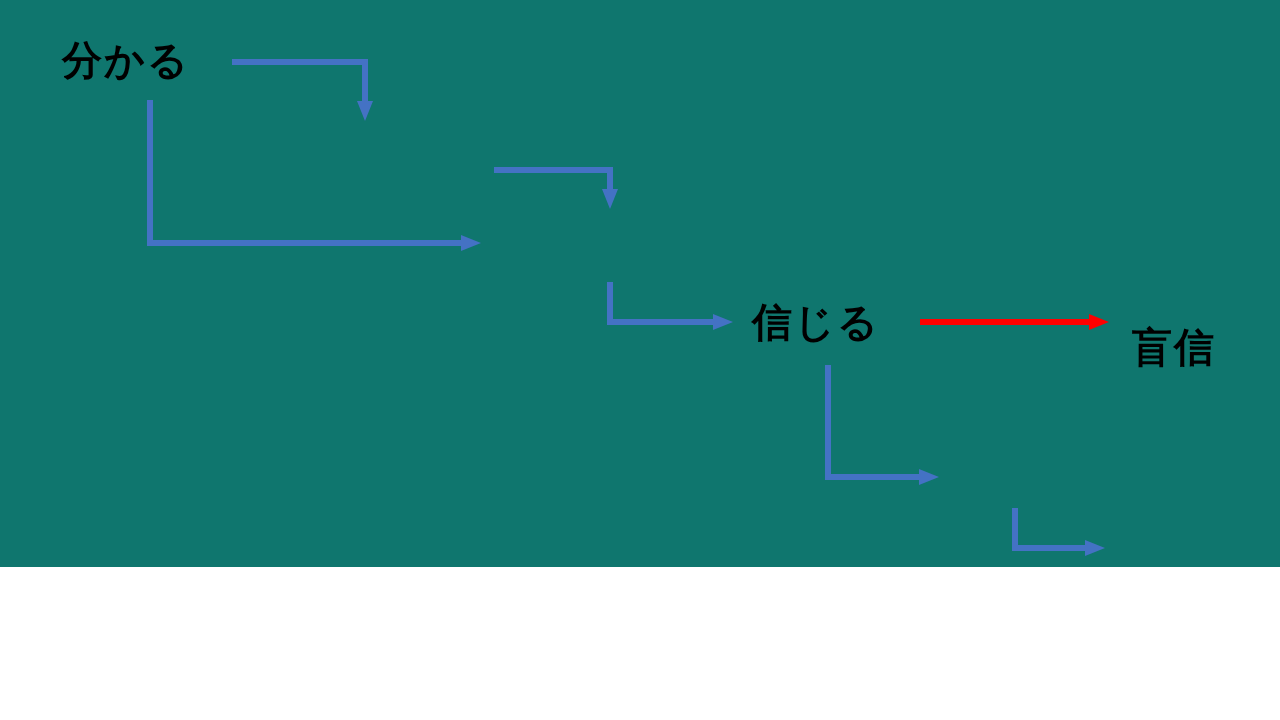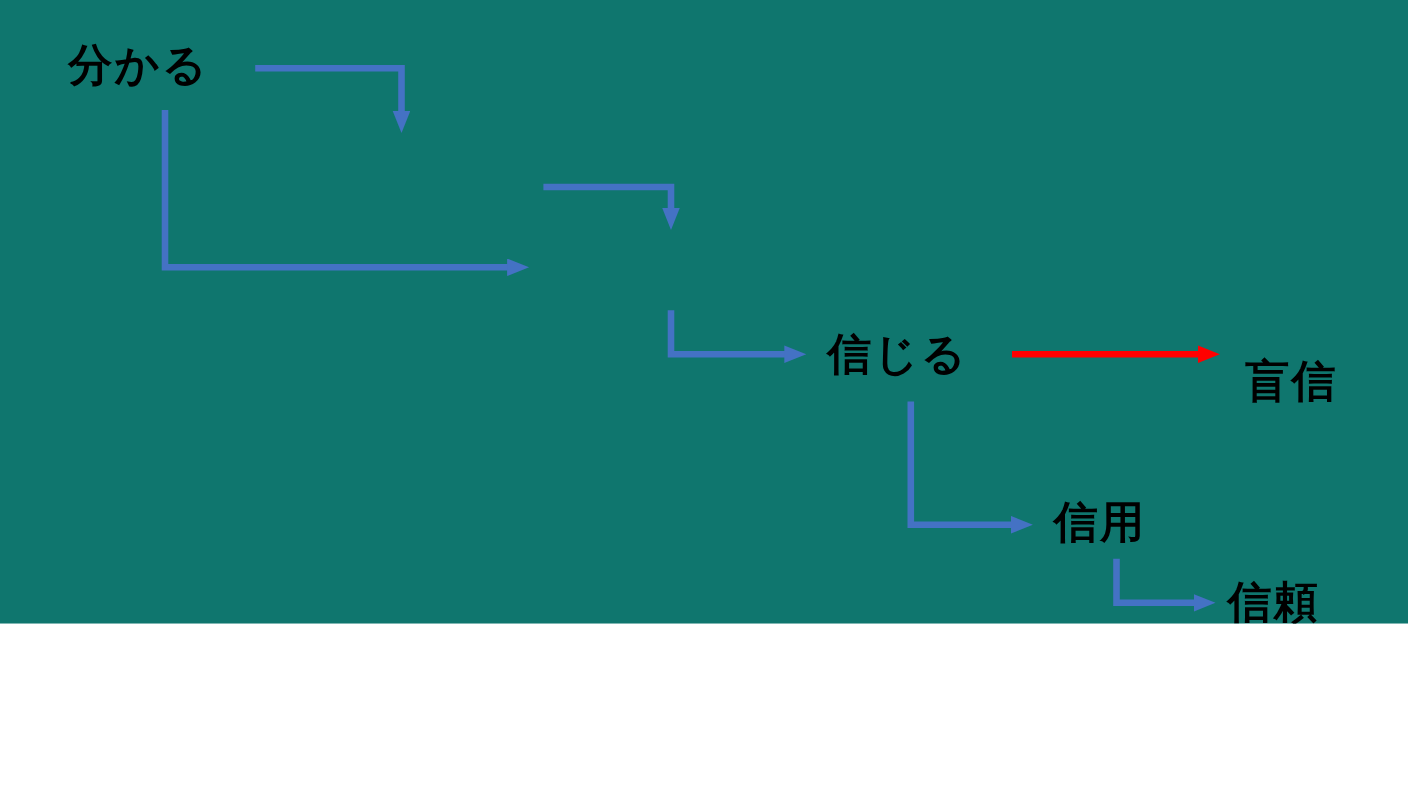--- a/index.html
+++ b/index.html
@@ -70,17 +70,15 @@
   </svg>
 
   <div class="node" style="left:62px;  top:38px;">分かる</div>
 
 
 
   <div class="node" style="left:752px; top:300px;">信じる</div>
 
   <div class="node" style="left:1132px;top:300px;margin-top:25px;">盲信</div>
 
-  <div class="node" style="left:958px; top:453px;">信用</div>
 
-  <div class="node" style="left:1116px;top:526px;">信頼</div>
 
 </div>
 
 </body></html>

